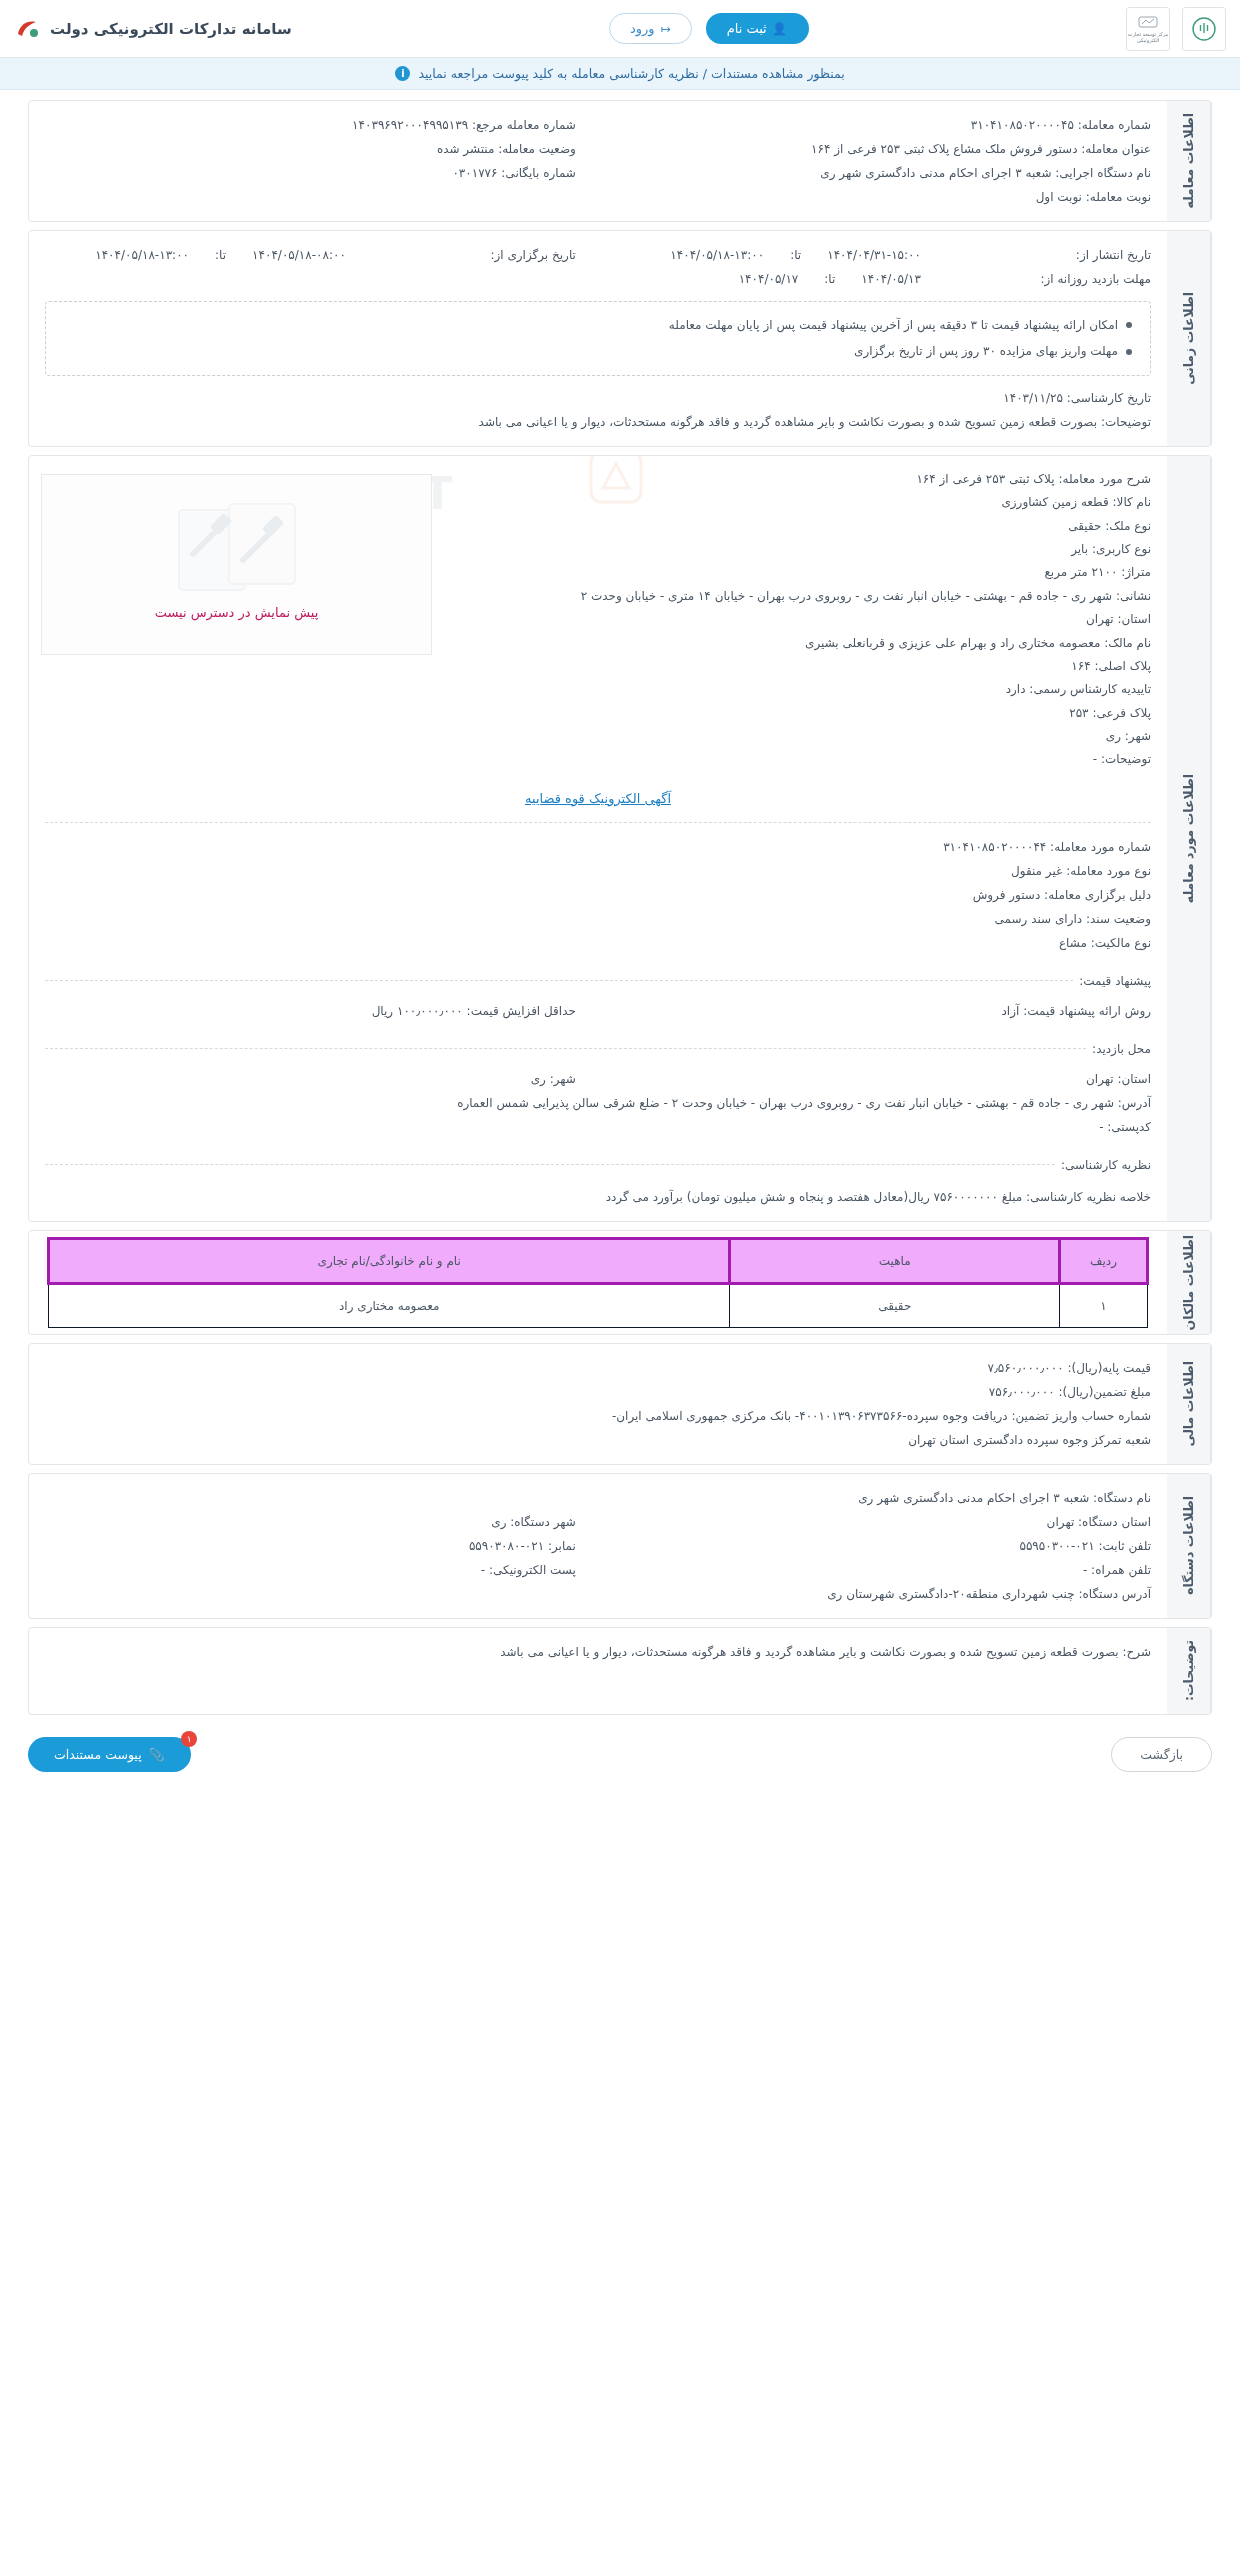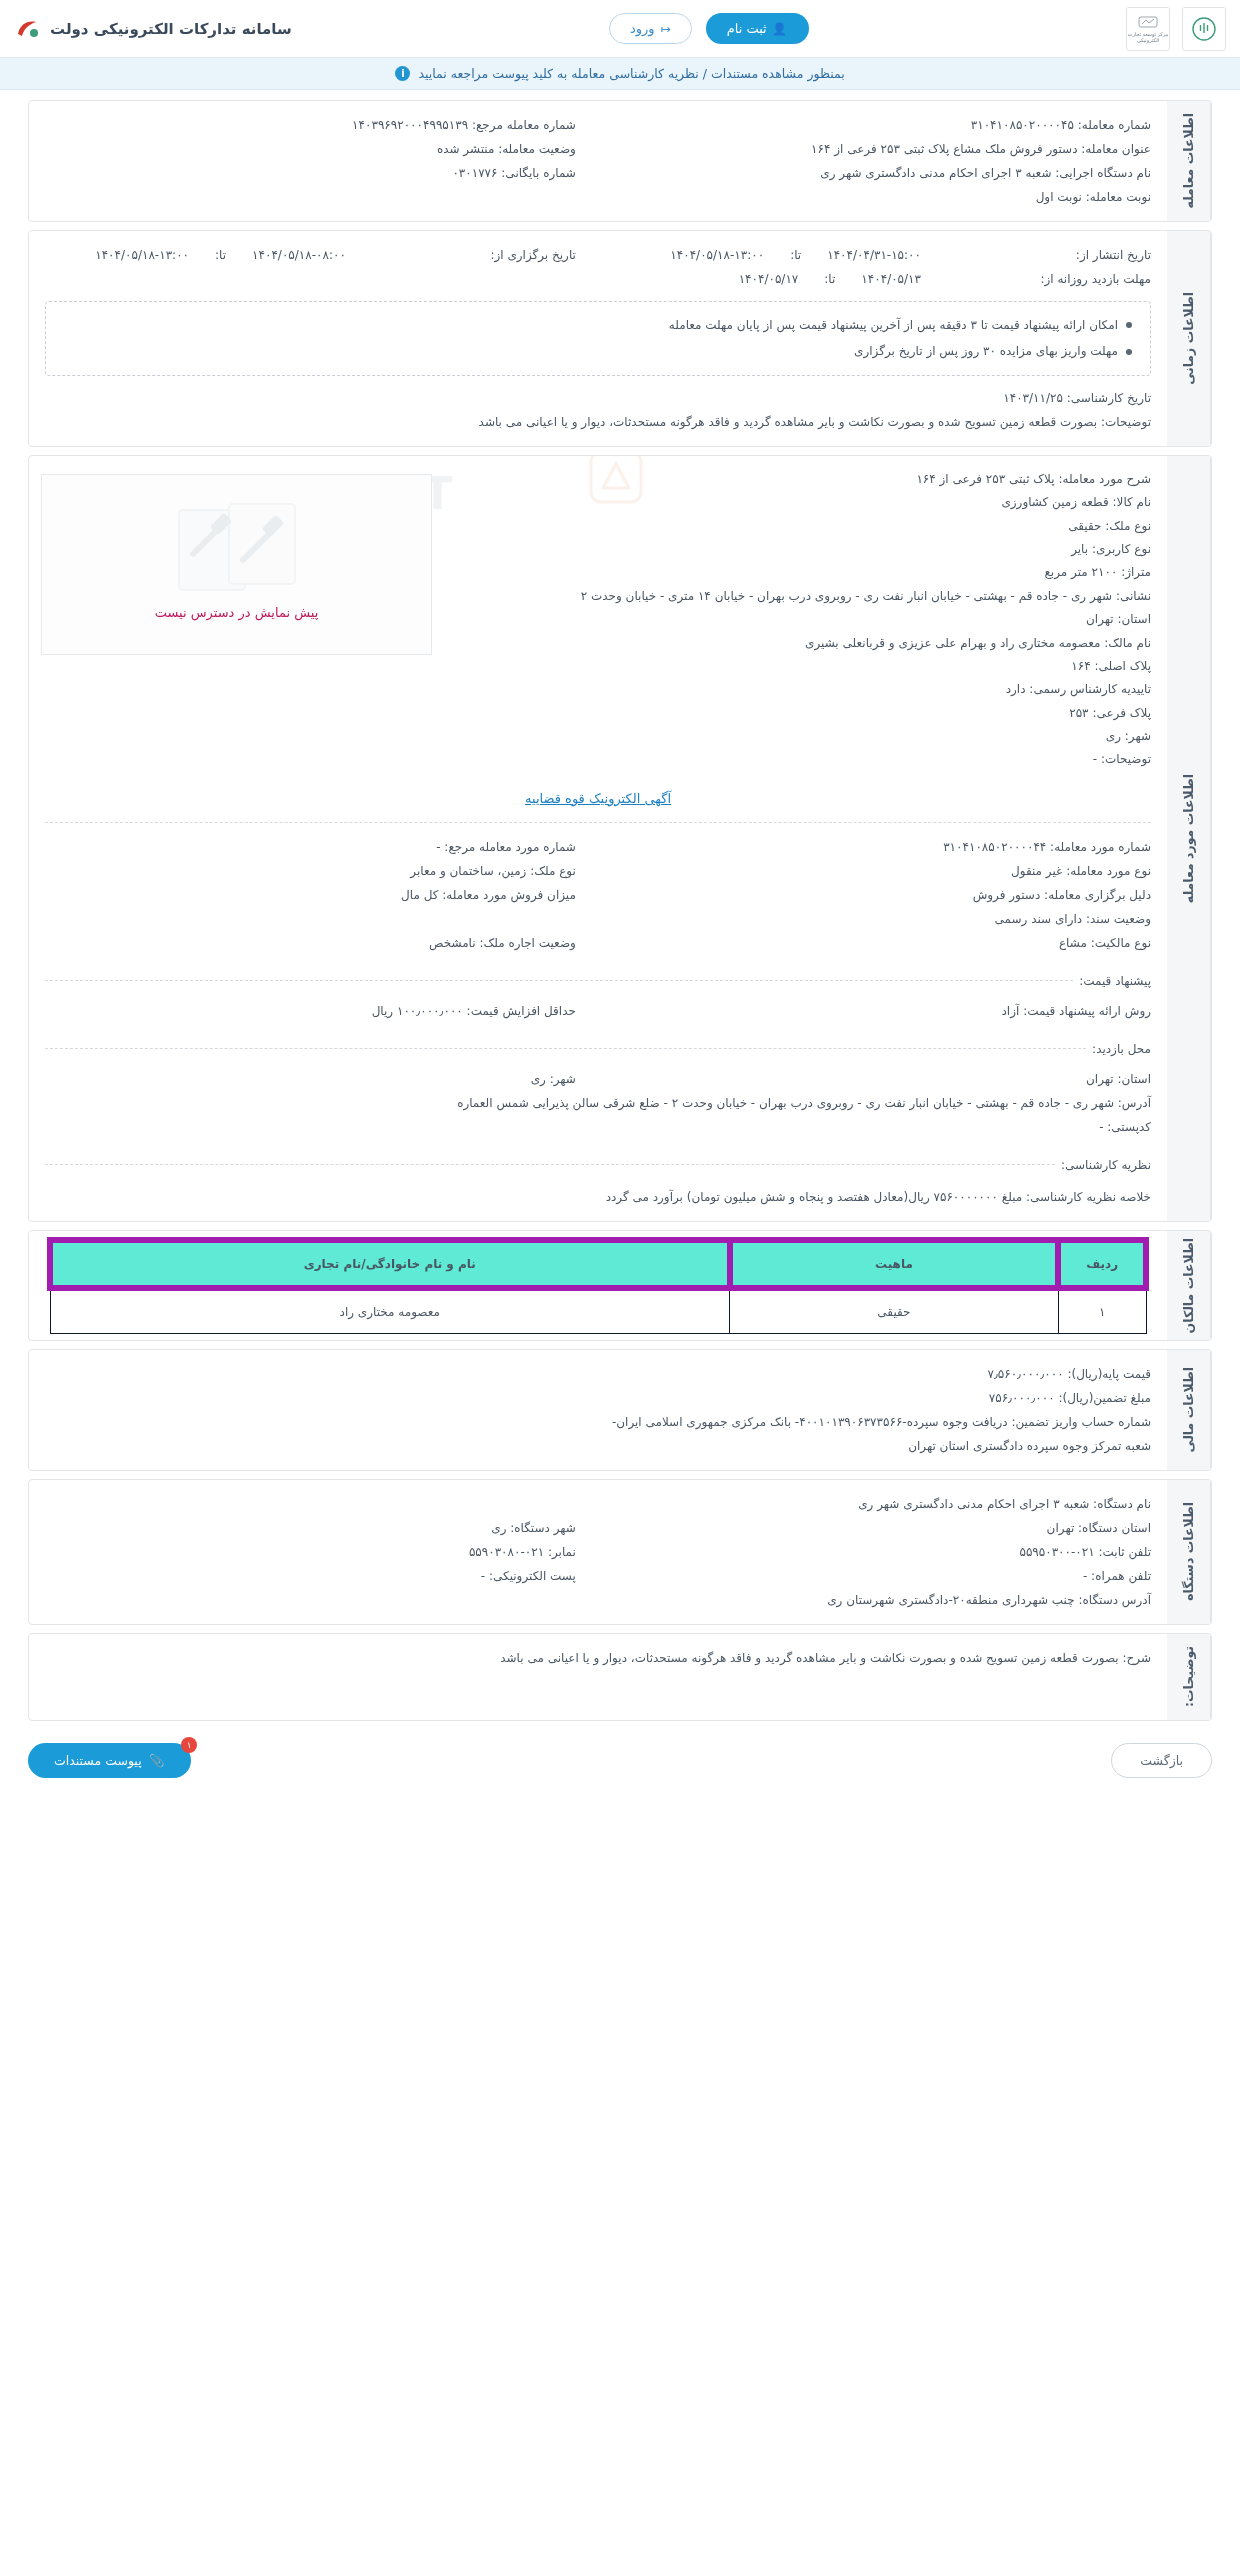--- a/index.html
+++ b/index.html
@@ -156,24 +156,24 @@
 
   
   table.tbl {
     width: 100%;
     border-collapse: collapse;
     font-size: 12px;
     color: #4a5663;
     background: #fff;
   }
   table.tbl th {
-    background: #5eead4;
-    border: 6px solid #a21caf;
+    background: #f0abfc;
+    border: 3px solid #a21caf;
     padding: 9px 10px;
-    font-weight: bold;
+    font-weight: normal;
     color:#4a5663;
   }
   table.tbl td {
     border: 1px solid #0f172a;
     padding: 9px 10px;
     text-align: center;
   }
   .tbl-wrap { padding: 6px 18px 6px 18px; }
 
   
@@ -366,27 +366,20 @@
         <div class="link-title">آگهی الکترونیک قوه قضاییه</div>
         <div class="hr-dash"></div>
 
         <div class="row2">
           <div class="col-r">
             <div>شماره مورد معامله: ۳۱۰۴۱۰۸۵۰۲۰۰۰۰۴۴</div>
             <div>نوع مورد معامله: غیر منقول</div>
             <div>دلیل برگزاری معامله: دستور فروش</div>
             <div>وضعیت سند: دارای سند رسمی</div>
             <div>نوع مالکیت: مشاع</div>
-          </div>
-          <div class="col-l">
-            <div>شماره مورد معامله مرجع: -</div>
-            <div>نوع ملک: زمین، ساختمان و معابر</div>
-            <div>میزان فروش مورد معامله: کل مال</div>
-            <div>&nbsp;</div>
-            <div>وضعیت اجاره ملک: نامشخص</div>
           </div>
         </div>
 
         <div class="sub-head" style="margin-top:14px;">
           <span>پیشنهاد قیمت:</span>
           <span class="dashes"></span>
         </div>
         <div class="row2" style="margin-top:6px;">
           <div class="col-r">
               <div>روش ارائه پیشنهاد قیمت: آزاد</div>

